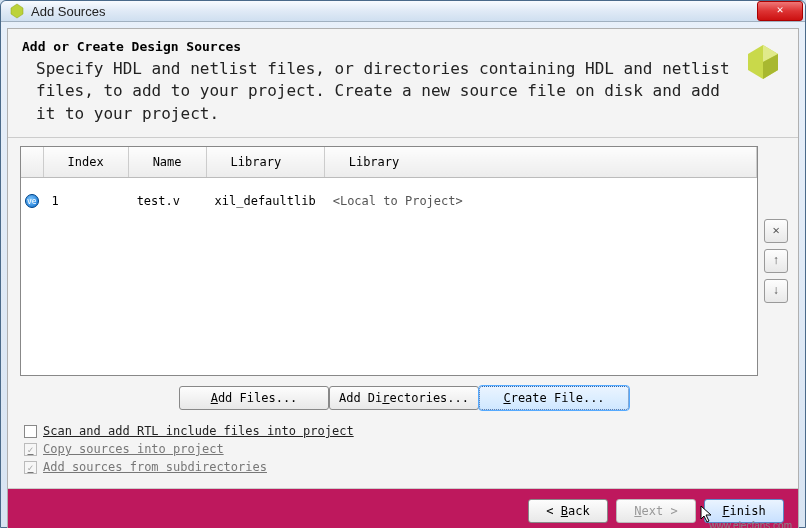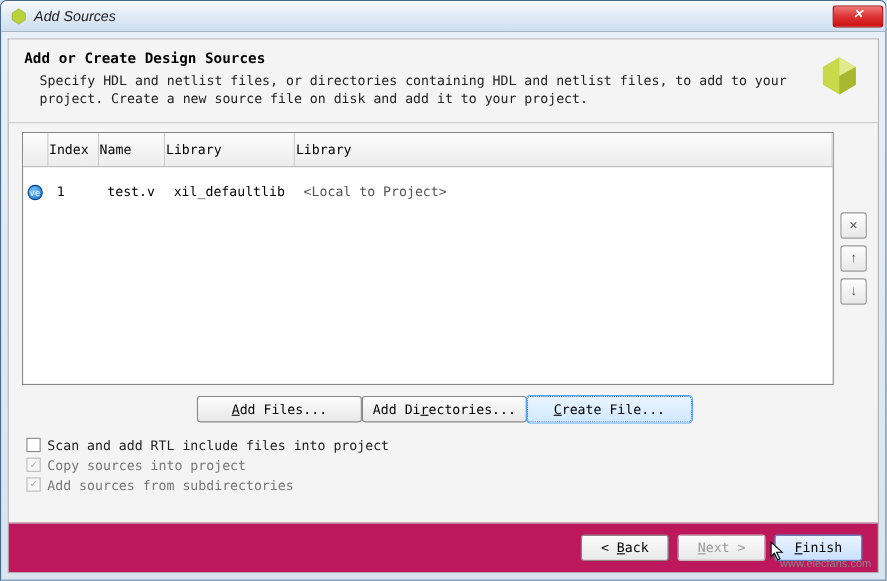--- a/index.html
+++ b/index.html
@@ -21,21 +21,20 @@
       flex-direction: column;
     }
     .titlebar {
       height: 28px;
       background: linear-gradient(to bottom, #f8fbff 0%, #e0eaf6 50%, #cfdff0 100%);
       border-bottom: 1px solid #a0b0c0;
       display: flex;
       align-items: center;
       padding: 0 2px 0 8px;
       border-radius: 6px 6px 0 0;
-      font-style: italic;
     }
     .titlebar-icon {
       width: 16px; height: 16px;
       margin-right: 6px;
       display: inline-block;
     }
     .titlebar-text {
       flex: 1;
       font-family: "Segoe UI", Tahoma, sans-serif;
       font-size: 13px;
@@ -69,21 +68,21 @@
       display: flex;
     }
     .header-text { flex: 1; }
     .header-title {
       font-weight: bold;
       font-size: 13px;
       font-family: "SimSun", monospace;
       margin-bottom: 4px;
     }
     .header-desc {
-      font-size: 12px;
+      font-size: 16px;
       font-family: "SimSun", monospace;
       padding-left: 14px;
       line-height: 1.4;
       color: #222;
     }
     .header-logo {
       width: 42px; height: 42px;
       margin-left: 10px;
       margin-top: 2px;
     }
@@ -128,21 +127,21 @@
       width: 100%;
       border-collapse: collapse;
       font-family: "SimSun", monospace;
       font-size: 12px;
     }
     thead th {
       background: linear-gradient(to bottom, #fdfdfd, #ececec);
       border-right: 1px solid #ccc;
       border-bottom: 1px solid #bbb;
       text-align: left;
-      padding: 3px 1px;
+      padding: 3px 24px;
       font-weight: normal;
     }
     tbody td {
       padding: 2px 8px;
       border-right: 1px solid transparent;
       white-space: nowrap;
     }
     .col-icon { width: 22px; text-align:center; padding:15px 2px;}
     .col-index { width: 46px; }
     .col-name { width: 60px; }
@@ -187,20 +186,21 @@
       padding: 2px 0 6px 4px;
     }
     .check-row {
       display: flex;
       align-items: center;
       gap: 6px;
       font-family: "SimSun", monospace;
       font-size: 12px;
       color: #777;
       padding: 2px 0;
+      text-decoration: underline;
     }
     .check-row.enabled { color: #222; }
     .checkbox {
       width: 13px; height: 13px;
       border: 1px solid #888;
       background: #fff;
       display: inline-block;
       font-size: 10px;
       line-height: 11px;
       text-align: center;

